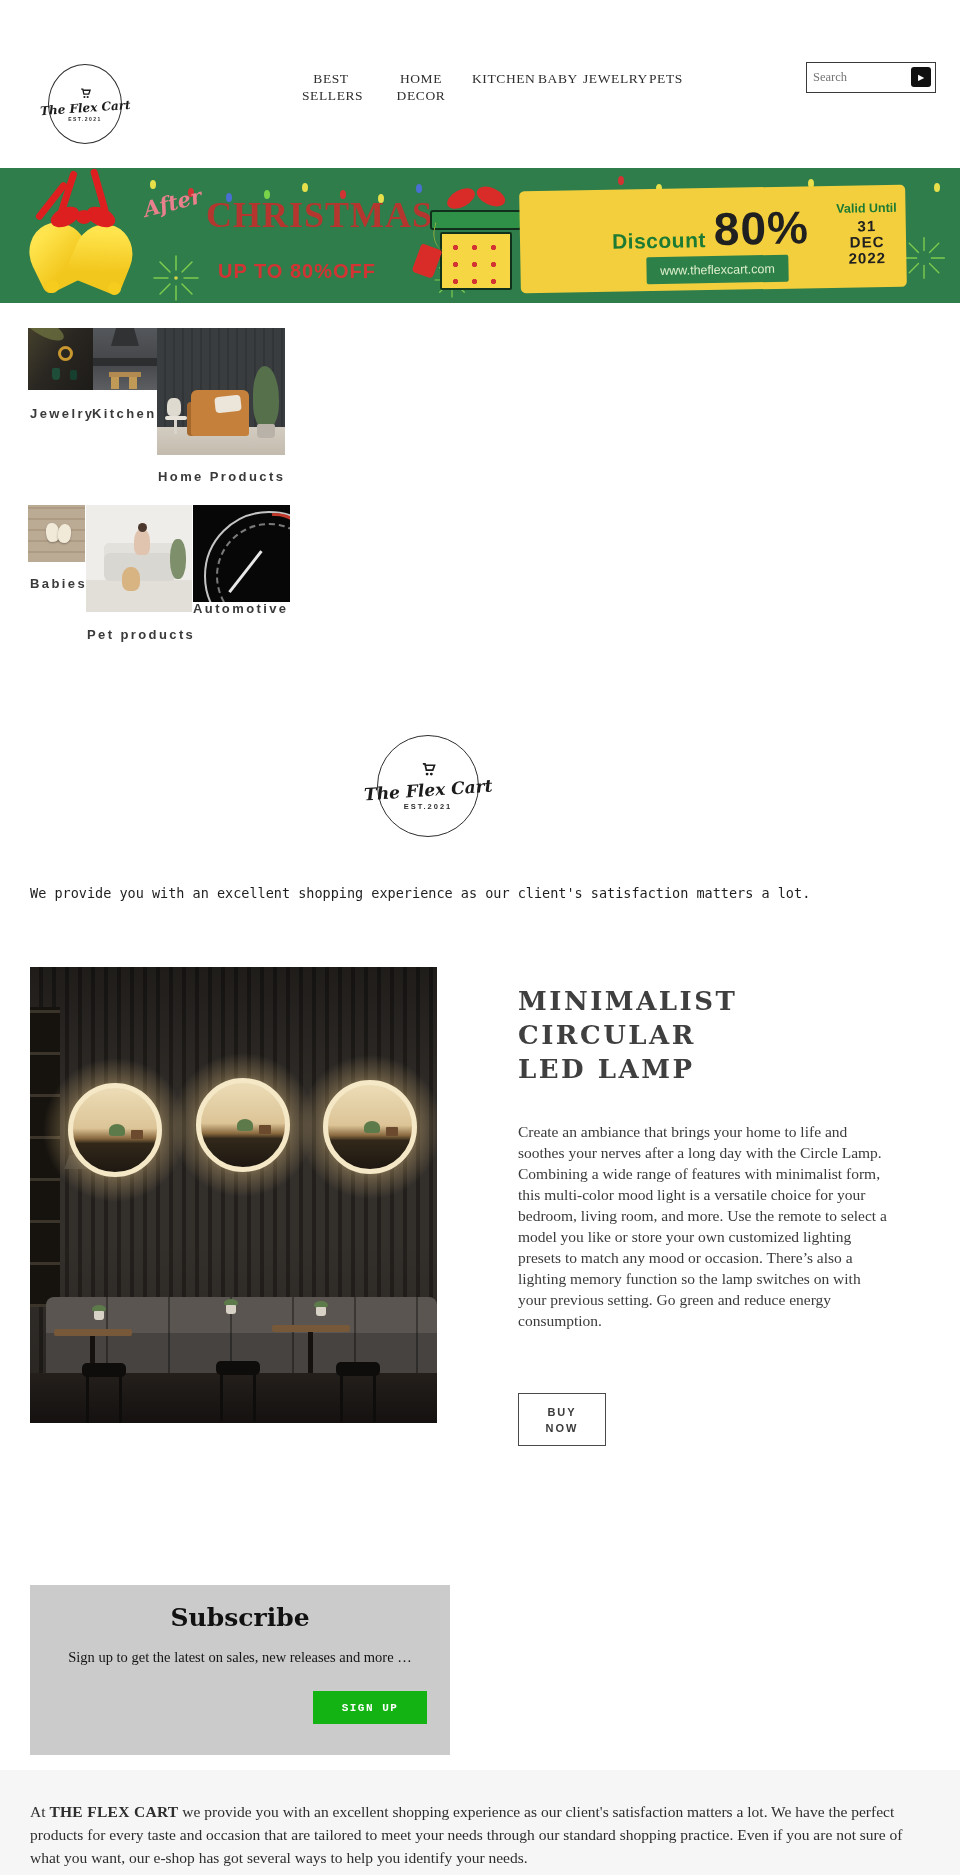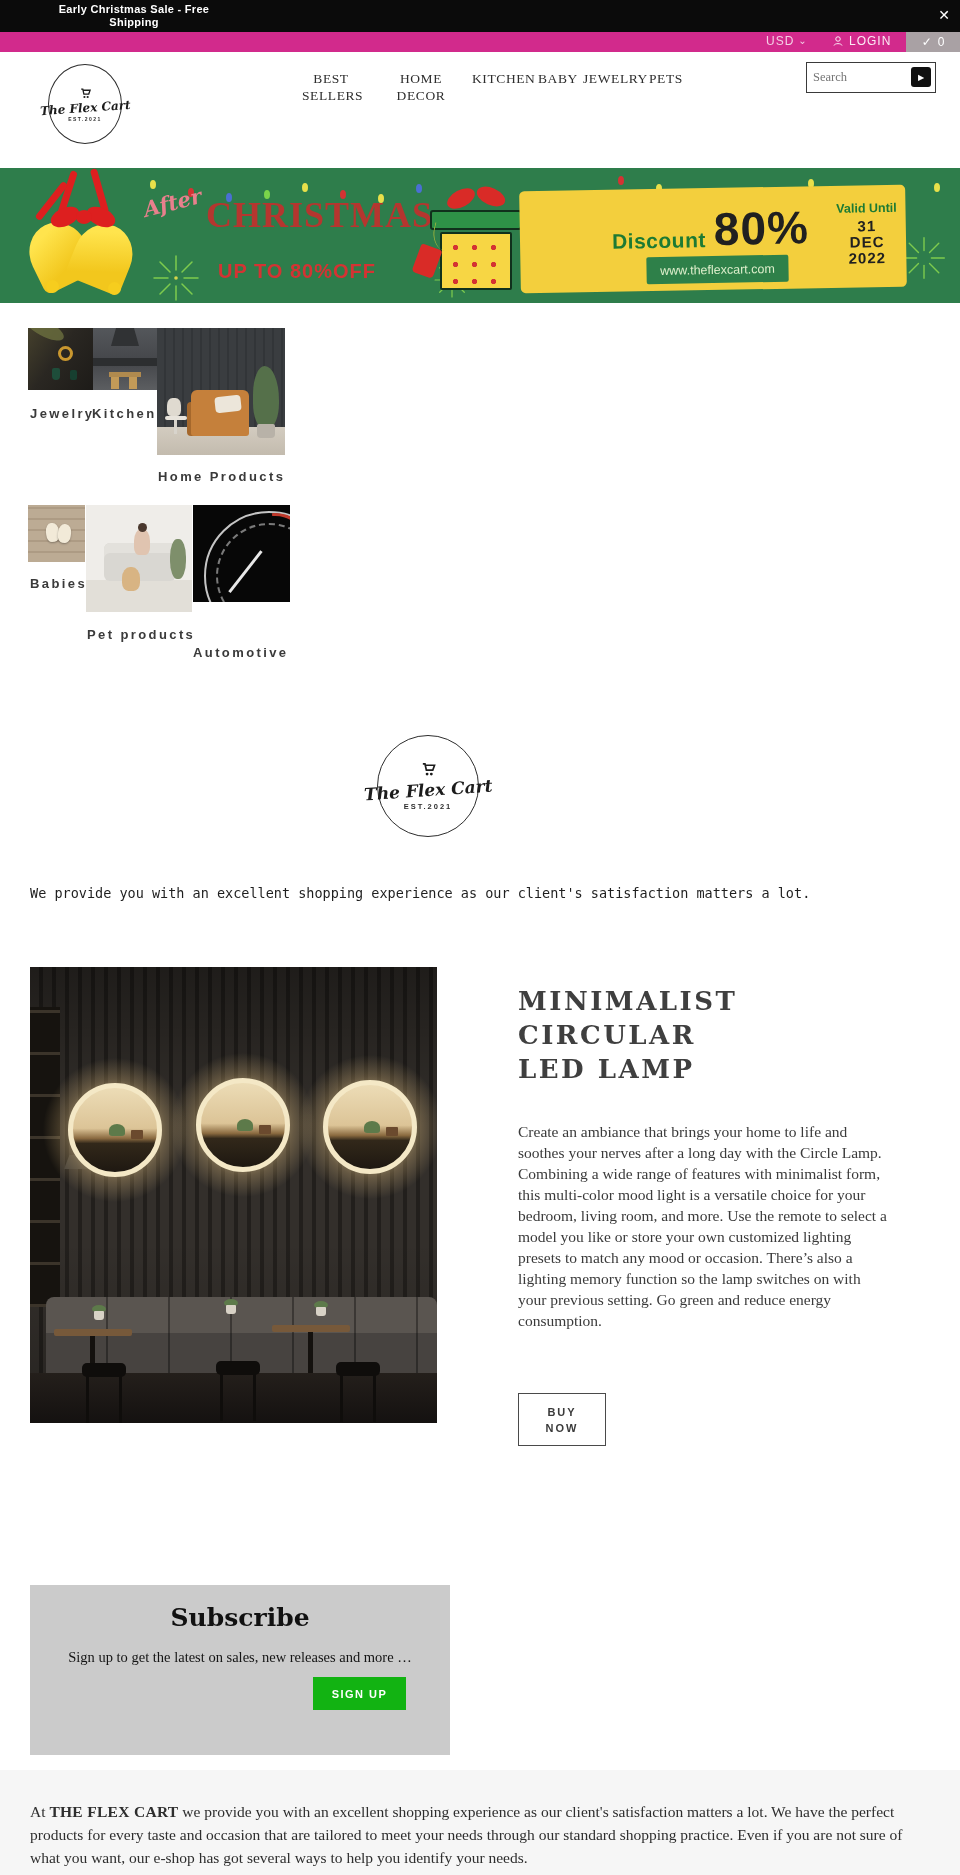--- a/index.html
+++ b/index.html
@@ -177,56 +177,35 @@
     display:flex; align-items:center; justify-content:center; text-align:center; font-weight:bold; font-size:11px;
     letter-spacing:2px; line-height:16px; color:#3a3a3a; cursor:pointer; }
   .buy-btn span { width:44px; }
 
   
   .subscribe { position:absolute; left:30px; top:1585px; width:420px; height:170px; background:#cbcbcb; }
   .sub-title { position:absolute; left:0; top:18px; width:420px; text-align:center; font-family:"DejaVu Serif", serif;
     font-weight:bold; font-size:25px; color:#111; }
   .sub-text { position:absolute; left:0; top:64px; width:420px; text-align:center; font-family:"Liberation Serif", serif;
     font-size:14.5px; color:#141414; white-space:nowrap; }
-  .sub-btn { position:absolute; left:283px; top:92px; width:93px; height:33px; background:#12b312; border:none;
-    color:#fff; font-weight:bold; font-size:11px; letter-spacing:1.5px; display:flex; align-items:center; justify-content:center; cursor:pointer; }
+  .sub-btn { position:absolute; left:283px; top:106px; width:114px; height:33px; background:#12b312; border:none;
+    color:#fff; font-weight:bold; font-size:11px; letter-spacing:1.5px; display:flex; align-items:center; justify-content:center; cursor:pointer;font-family:Liberation Mono, monospace; }
 
   
   .footer { position:absolute; left:0; top:1770px; width:960px; height:105px; background:#f6f6f6; }
   .footer-text { position:absolute; left:30px; top:30px; width:902px; font-family:"Liberation Serif", serif;
     font-size:15.5px; line-height:23px; color:#2e2e2e; }
   .footer-text b { letter-spacing:.3px; }
 </style>
 </head>
 <body>
 
 <div class="page">
 
-  <div class="announce">
-    <div class="announce-text">Early Christmas Sale - Free Shipping</div>
-    <div class="announce-close">✕</div>
-  </div>
-
-  <div class="utility">
-    <div class="usd">
-      <span>USD</span>
-      <span class="chev">⌄</span>
-    </div>
-    <div class="login">
-      <svg width="12" height="12" viewBox="0 0 24 24">
-        <circle cx="12" cy="8" r="4.5" fill="none" stroke="#fbeaf4" stroke-width="2"></circle>
-        <path d="M4 21c1.5-5 14.5-5 16 0" fill="none" stroke="#fbeaf4" stroke-width="2"></path>
-      </svg>
-      <span>LOGIN</span>
-    </div>
-    <div class="cartbox">
-      <span>✓</span>
-      <span>0</span>
-    </div>
-  </div>
+
 
   <div class="header">
     <div class="logo-circle">
       <svg width="13" height="13" viewBox="0 0 24 24">
         <path d="M4 4h3l2 9h9l2.5-7H8" fill="none" stroke="#1c1c1c" stroke-width="2.4"></path>
         <circle cx="10" cy="18.5" r="2" fill="#1c1c1c"></circle>
           <circle cx="16" cy="18.5" r="2" fill="#1c1c1c"></circle>
       </svg>
       <div class="logo-script">The Flex Cart</div>
       <div class="logo-est">EST.2021</div>
@@ -382,21 +361,21 @@
     <div class="p-plant"></div>
   </div>
   <div class="cat-img img-auto">
     <div class="a-dial"></div>
     <div class="a-dial2"></div>
     <div class="a-red"></div>
     <div class="a-needle"></div>
   </div>
   <div class="cat-label" style="left:30px;top:576px;">Babies</div>
   <div class="cat-label" style="left:87px;top:627px;">Pet products</div>
-  <div class="cat-label" style="left:193px;top:645px;">Automotive</div>
+  <div class="cat-label" style="left:193px;top:601px;">Automotive</div>
 
   <div class="brand-circle">
     <svg width="17" height="17" viewBox="0 0 24 24">
       <path d="M4 4h3l2 9h9l2.5-7H8" fill="none" stroke="#1c1c1c" stroke-width="2.4"></path>
       <circle cx="10" cy="18.5" r="2" fill="#1c1c1c"></circle>
         <circle cx="16" cy="18.5" r="2" fill="#1c1c1c"></circle>
     </svg>
     <div class="brand-script">The Flex Cart</div>
     <div class="brand-est">EST.2021</div>
   </div>

